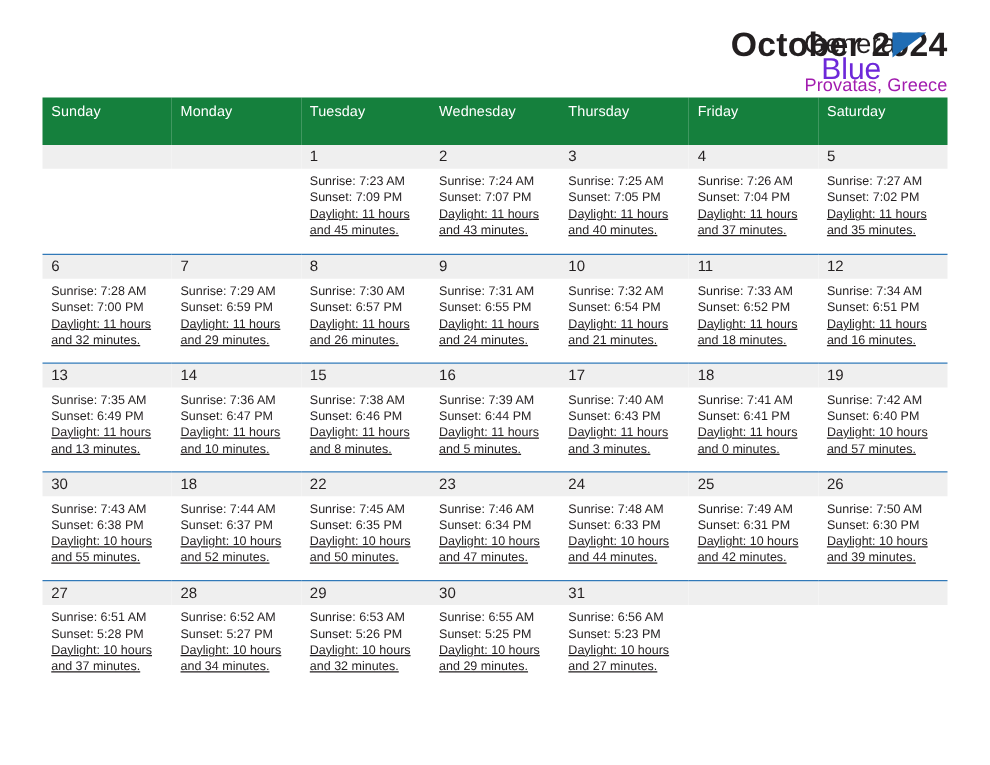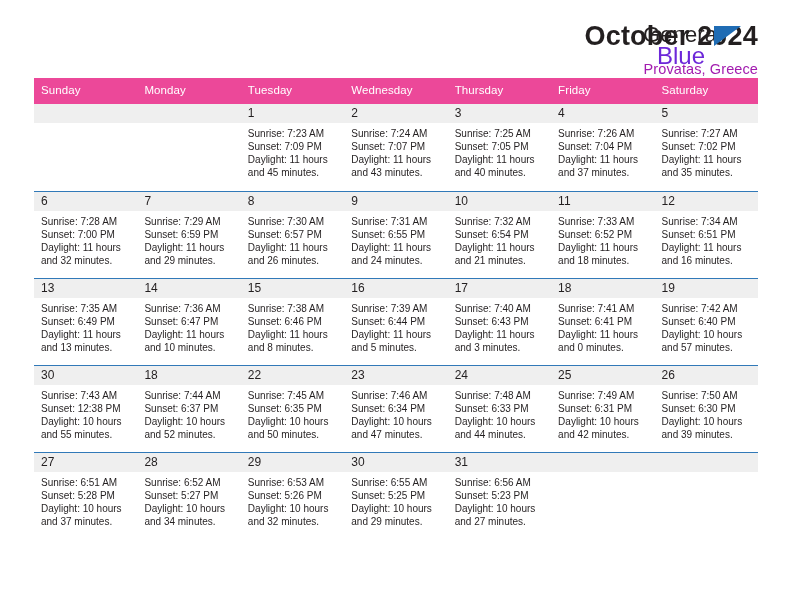--- a/index.html
+++ b/index.html
@@ -80,26 +80,26 @@
 
   
   .calendar {
     width: 724px;
     border-collapse: collapse;
     table-layout: fixed;
     margin-top: 6px;
   }
 
   .calendar th {
-    background: #ec4899;
+    background: #15803d;
     color: #ffffff;
     font-size: 11.5px;
     font-weight: normal;
     text-align: left;
-    padding: 6px 0 8px 7px;
+    padding: 6px 0 20px 7px;
     height: 22px;
     letter-spacing: .1px;
   }
 
   .calendar td {
     vertical-align: top;
     padding: 0;
     border-top: 1px solid #3179b8;
     height: 87px;
     width: 103.42px;
@@ -117,21 +117,21 @@
   }
   .daynum.empty { color: transparent; }
 
   .details {
     padding: 4px 6px 0 7px;
     font-size: 10px;
     line-height: 13.1px;
     color: #231f20;
   }
   .details div { white-space: nowrap; }
-  .details .wrap { white-space: normal; }
+  .details .wrap { white-space: normal; text-decoration: underline; }
 </style>
 </head>
 <body>
 
 <div class="page">
 
   <div class="masthead">
 
     <div class="logo">
       <span class="logo-general">General</span>
@@ -321,21 +321,21 @@
               <div>Sunset: 6:40 PM</div>
               <div class="wrap">Daylight: 10 hours and 57 minutes.</div>
             </div>
           </td>
         </tr>
         <tr>
           <td>
             <div class="daynum">30</div>
             <div class="details">
               <div>Sunrise: 7:43 AM</div>
-              <div>Sunset: 12:38 PM</div>
+              <div>Sunset: 6:38 PM</div>
               <div class="wrap">Daylight: 10 hours and 55 minutes.</div>
             </div>
           </td>
           <td>
             <div class="daynum">18</div>
             <div class="details">
               <div>Sunrise: 7:44 AM</div>
               <div>Sunset: 6:37 PM</div>
               <div class="wrap">Daylight: 10 hours and 52 minutes.</div>
             </div>

